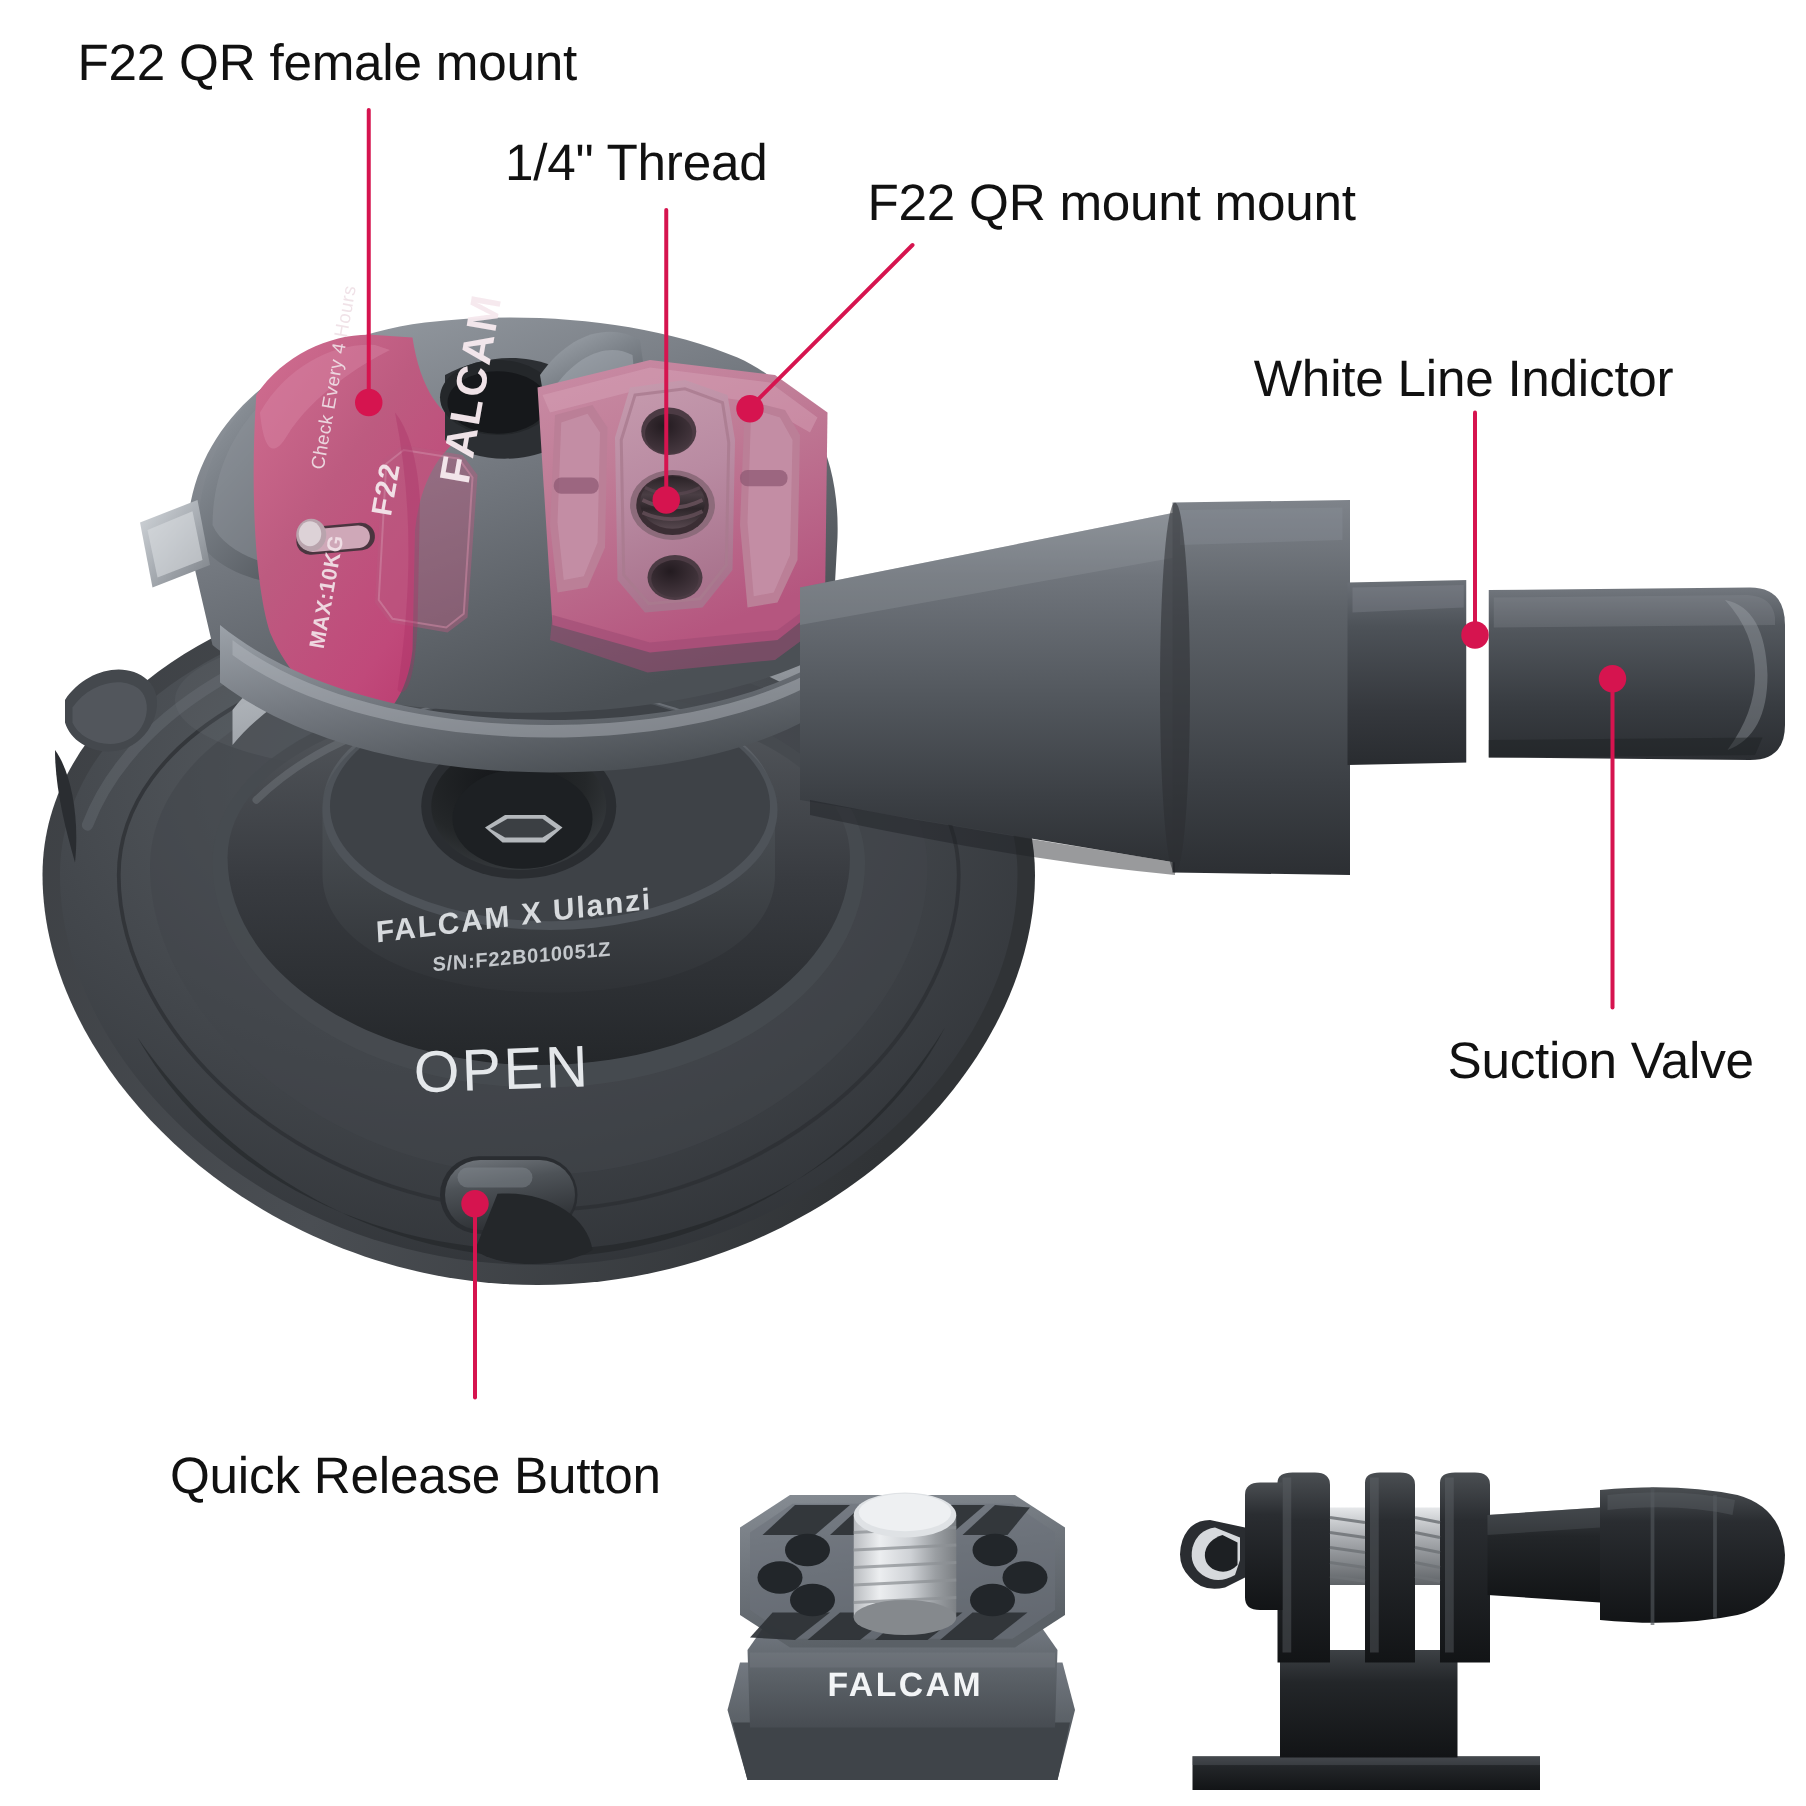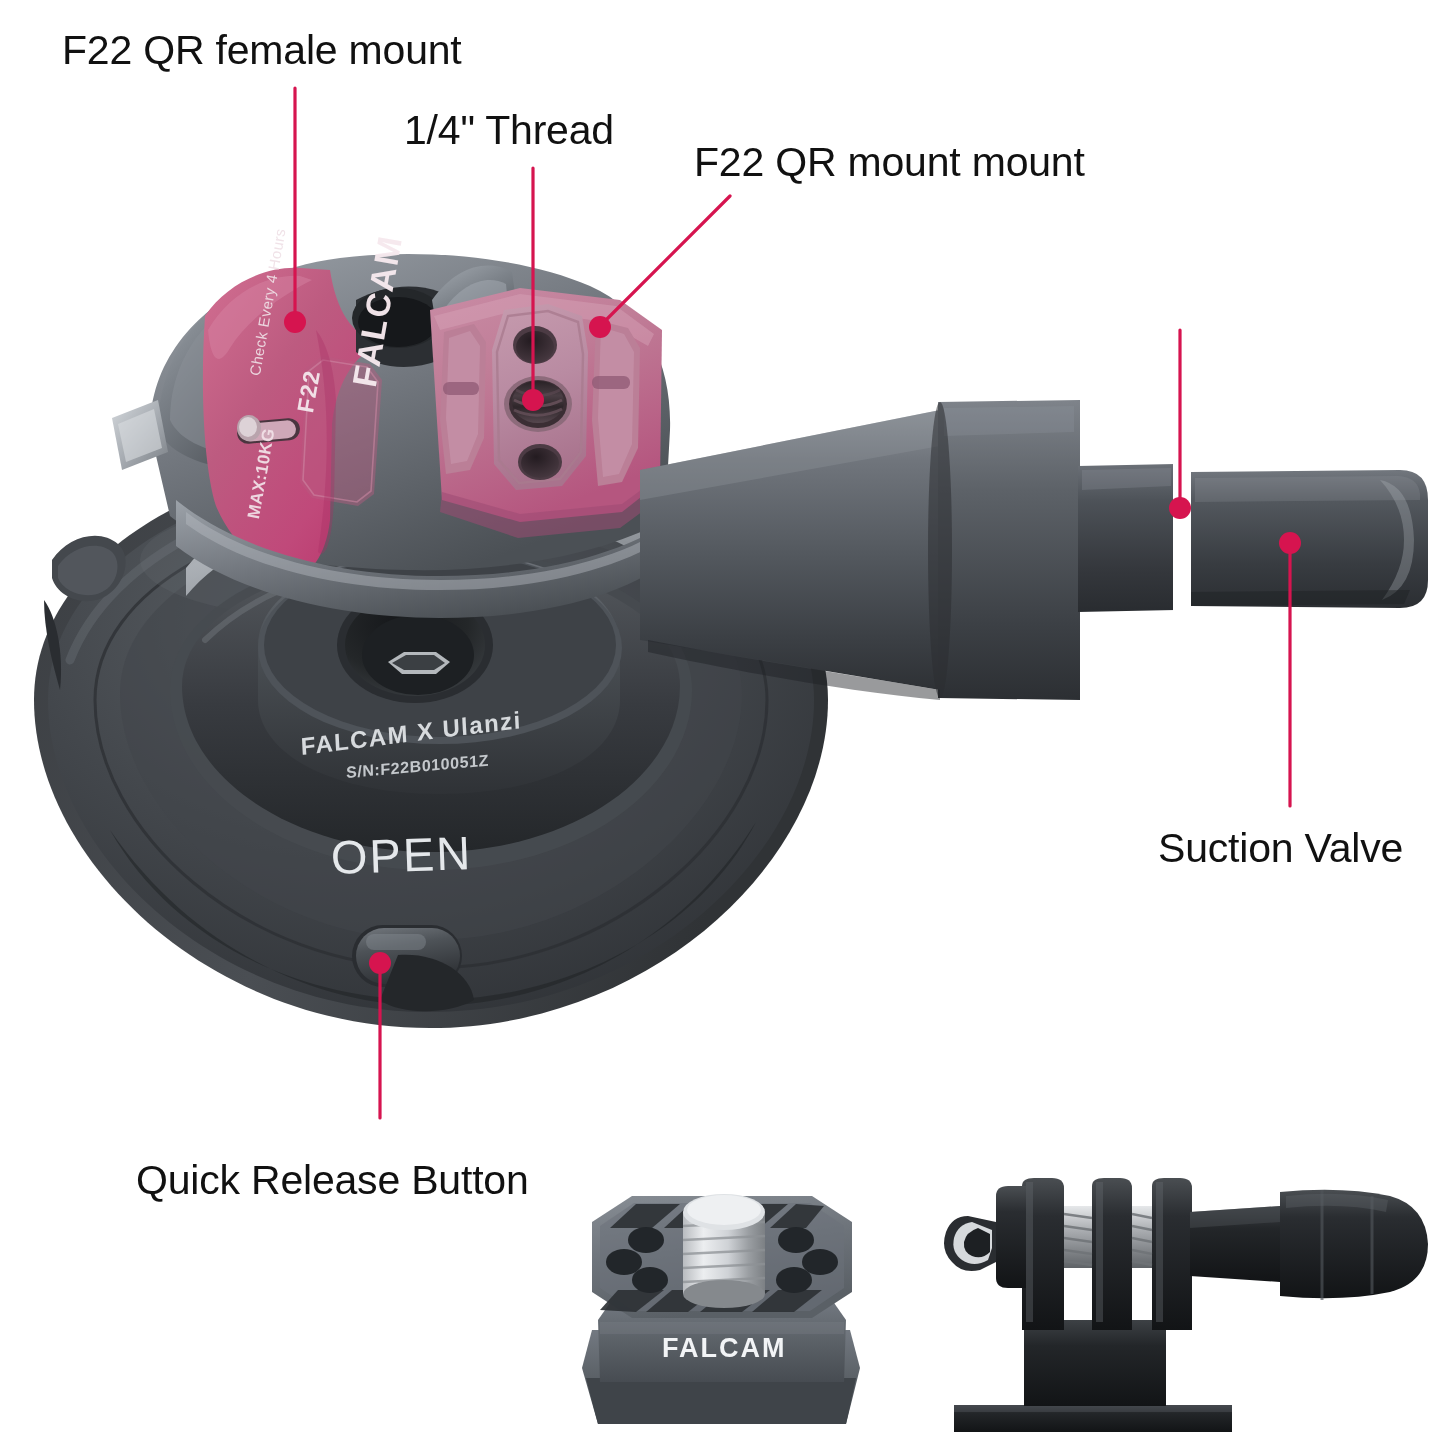--- a/index.html
+++ b/index.html
@@ -572,18 +572,19 @@
 
 <div class="engrave" style="left:662px;top:1333px;font-size:27px;font-weight:700;color:#f2f4f6;
             letter-spacing:2px;">FALCAM</div>
 
 <div class="callout" style="left:62px;top:30px;">F22 QR female mount</div>
 
 <div class="callout" style="left:404px;top:110px;">1/4" Thread</div>
 
 <div class="callout" style="left:694px;top:142px;">F22 QR mount mount</div>
 
+<div class="callout" style="left:1003px;top:283px;">White Line Indictor</div>
 
 <div class="callout" style="left:136px;top:1160px;">Quick Release Button</div>
 
 <div class="callout" style="left:1158px;top:828px;">Suction Valve</div>
 
 </div>
 
 </body></html>

